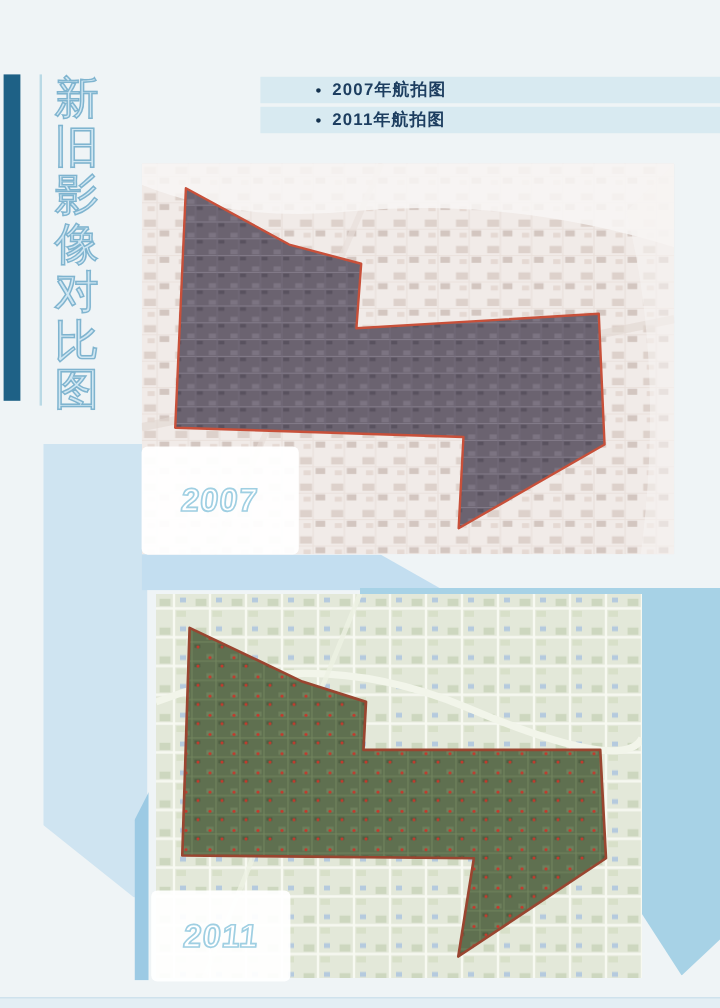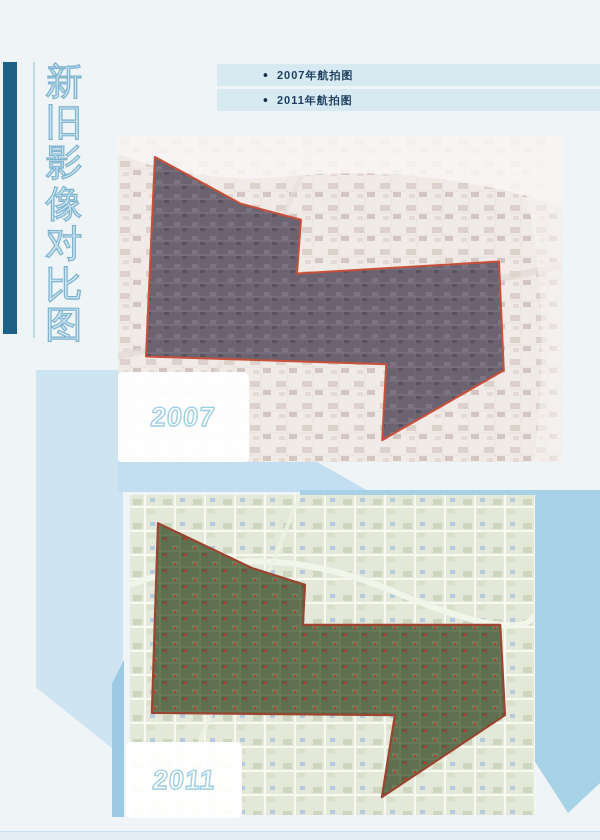--- a/index.html
+++ b/index.html
@@ -18,21 +18,21 @@
     text-shadow:0 0 1px #9cc6dc;
   }
   .vtitle span{display:block;}
   
   .legend{position:absolute;left:217px;top:64px;width:383px;}
   .legend-row{
     height:22px;background:#d8eaf1;margin-bottom:3px;
     display:flex;align-items:center;padding-left:46px;box-sizing:border-box;
   }
   .legend-bullet{color:#14324e;font-size:14px;line-height:1;margin-right:9px;}
-  .legend-label{color:#1d3e60;font-size:11px;font-weight:bold;letter-spacing:1px;}
+  .legend-label{color:#1d3e60;font-size:14px;font-weight:bold;letter-spacing:1px;}
   
   .panel-pale{
     position:absolute;left:36px;top:370px;width:87px;height:378px;background:#cfe4f1;
     clip-path:polygon(0 0,100% 0,100% 100%,87% 100%,0 84%);
   }
   .band-diagonal{
     position:absolute;left:118px;top:462px;width:252px;height:30px;background:#c3def0;
     clip-path:polygon(0 0,79% 0,100% 100%,0 100%);
   }
   .panel-right{

